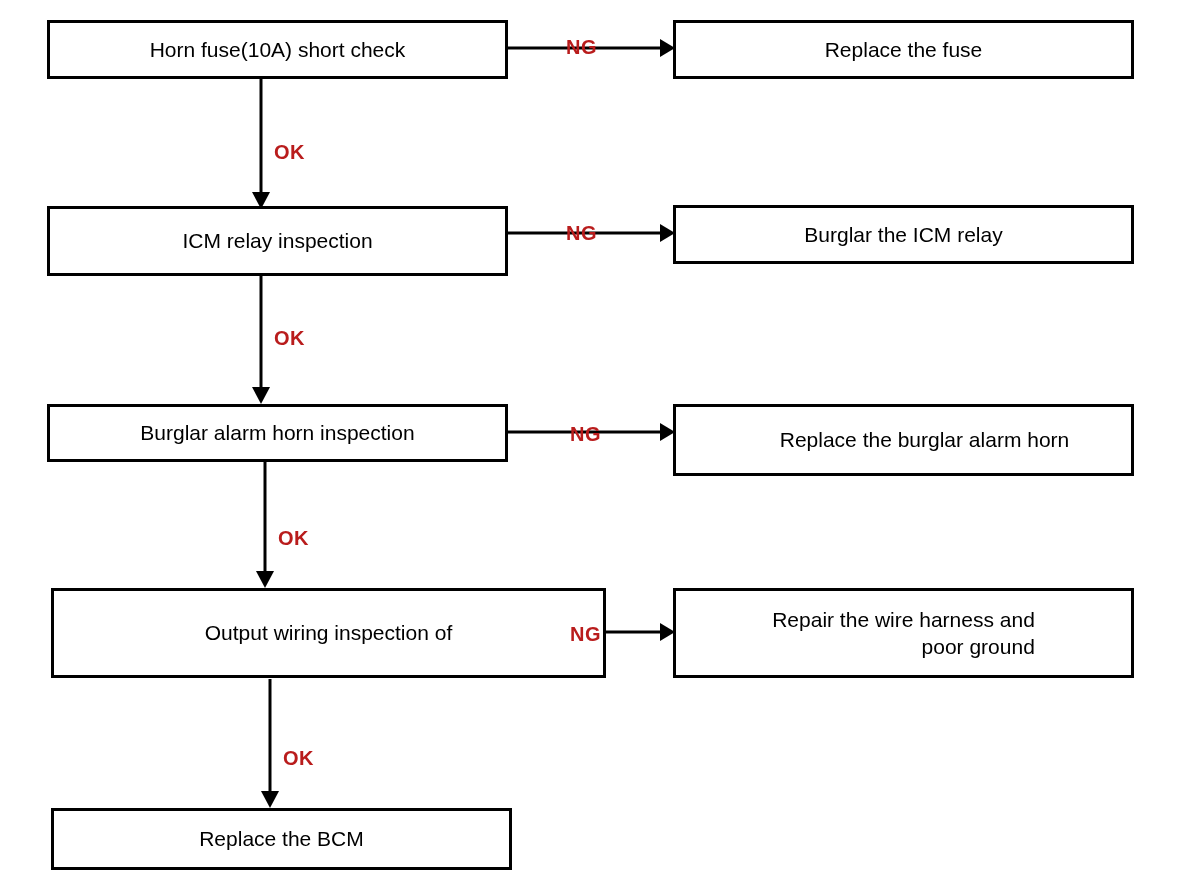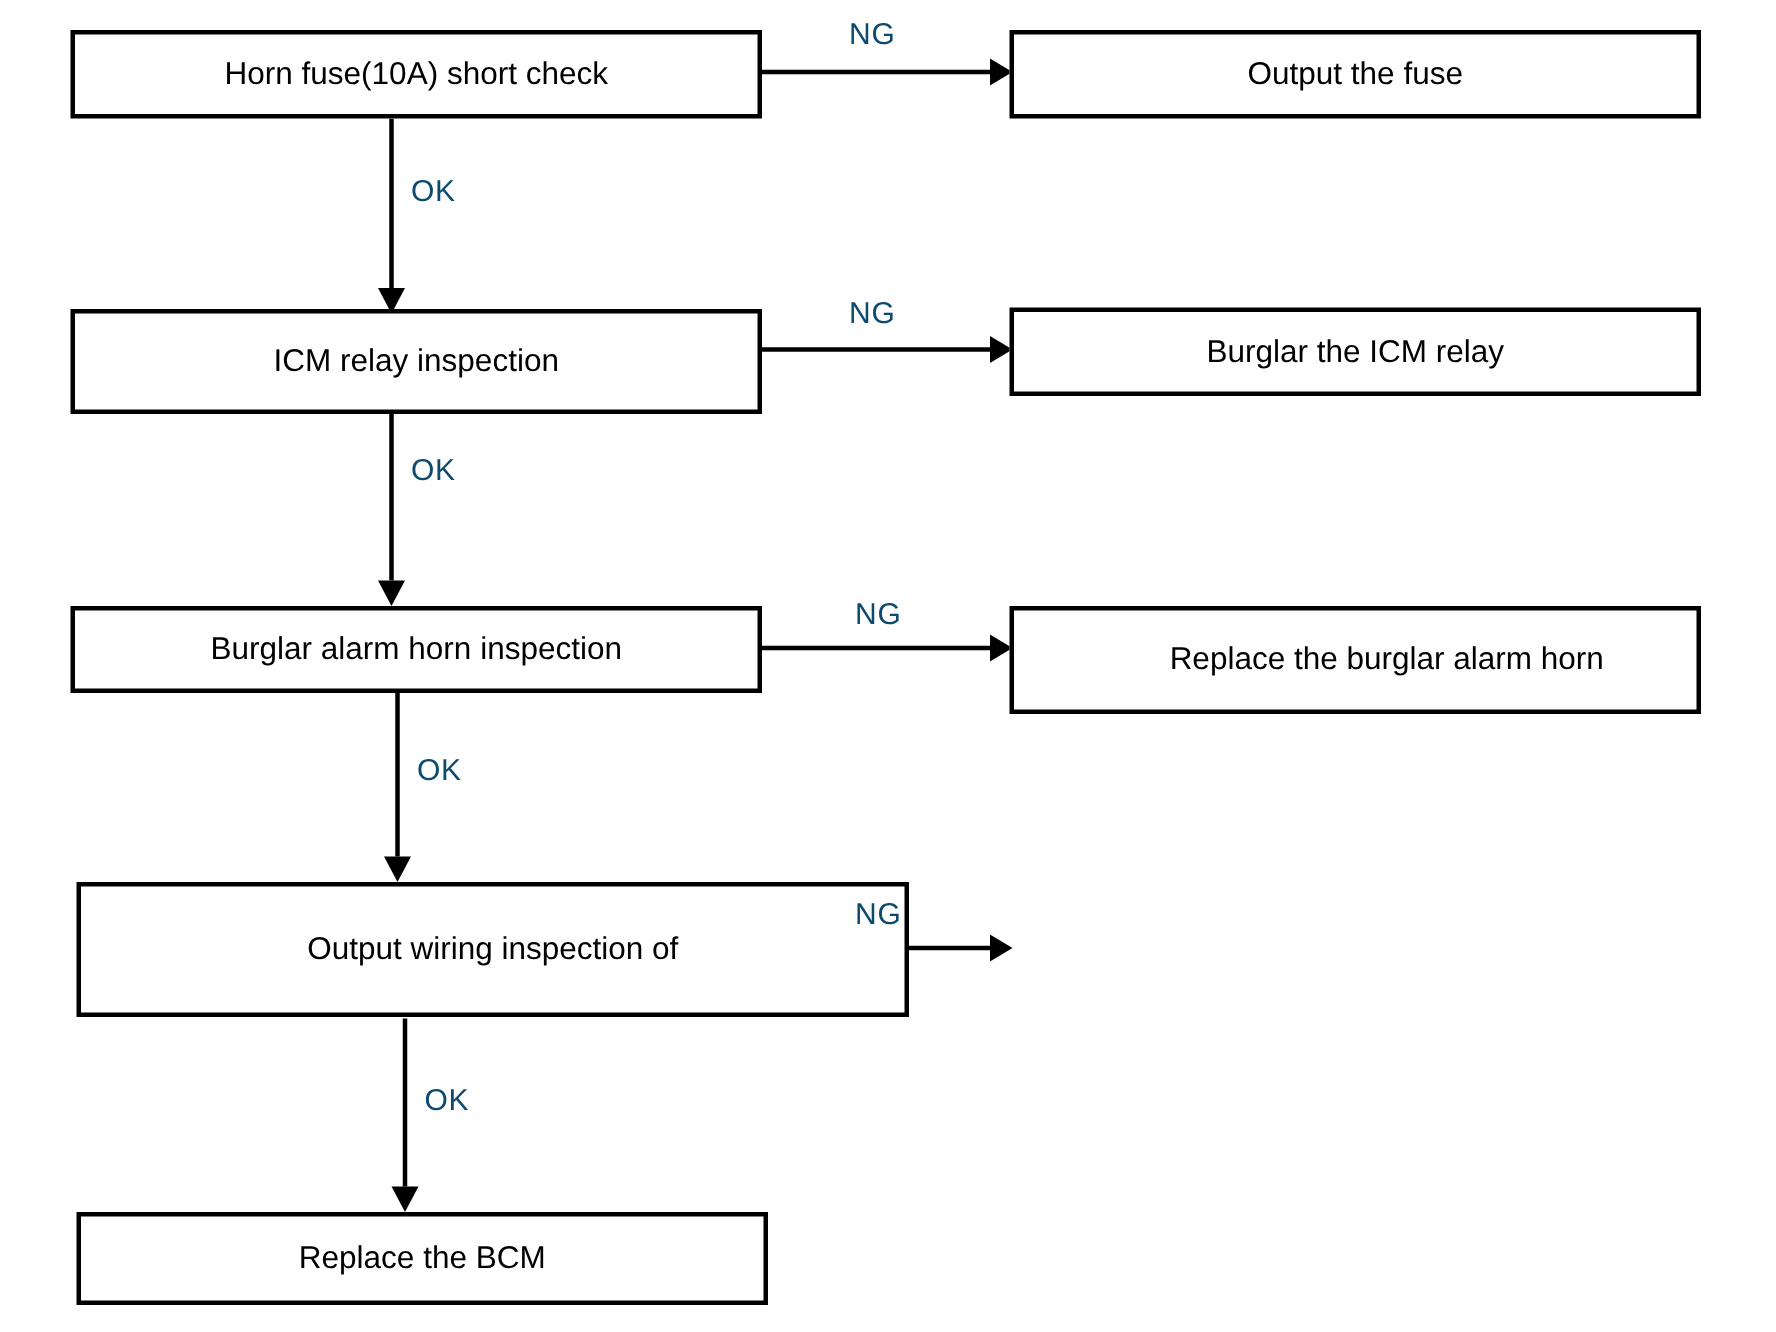--- a/index.html
+++ b/index.html
@@ -33,24 +33,25 @@
     color: #000000;
     padding: 2px 6px;
   }
   .node .label-line {
     display: block;
     white-space: nowrap;
   }
   .edge-label {
     position: absolute;
     font-size: 20px;
-    font-weight: normal;
-    color: #0c4a6e;
+    font-weight: bold;
+    color: #b91c1c;
     letter-spacing: 0.5px;
     white-space: nowrap;
+    margin-top: 24px;
   }
   svg.connectors {
     position: absolute;
     left: 0;
     top: 0;
     width: 1184px;
     height: 888px;
     pointer-events: none;
   }
   svg.connectors line {
@@ -110,21 +111,21 @@
   </svg>
 
   <div class="node" style="left:47px; top:20px; width:461px; height:59px;">
     <span>
       <span class="label-line">Horn fuse(10A) short check</span>
     </span>
   </div>
 
   <div class="node" style="left:673px; top:20px; width:461px; height:59px;">
     <span>
-      <span class="label-line">Output the fuse</span>
+      <span class="label-line">Replace the fuse</span>
     </span>
   </div>
 
   <div class="edge-label" style="left:566px; top:12px;">NG</div>
 
   <div class="edge-label" style="left:274px; top:117px;">OK</div>
 
   <div class="node" style="left:47px; top:206px; width:461px; height:70px;">
     <span>
       <span class="label-line">ICM relay inspection</span>
@@ -156,20 +157,26 @@
   <div class="edge-label" style="left:570px; top:399px;">NG</div>
 
   <div class="edge-label" style="left:278px; top:503px;">OK</div>
 
   <div class="node" style="left:51px; top:588px; width:555px; height:90px;">
     <span>
       <span class="label-line">Output wiring inspection of</span>
     </span>
   </div>
 
+  <div class="node" style="left:673px; top:588px; width:461px; height:90px;">
+    <span>
+      <span class="label-line">Repair the wire harness and</span>
+      <span class="label-line">poor ground</span>
+    </span>
+  </div>
 
   <div class="edge-label" style="left:570px; top:599px;">NG</div>
 
   <div class="edge-label" style="left:283px; top:723px;">OK</div>
 
   <div class="node" style="left:51px; top:808px; width:461px; height:62px;">
     <span>
       <span class="label-line">Replace the BCM</span>
     </span>
   </div>

